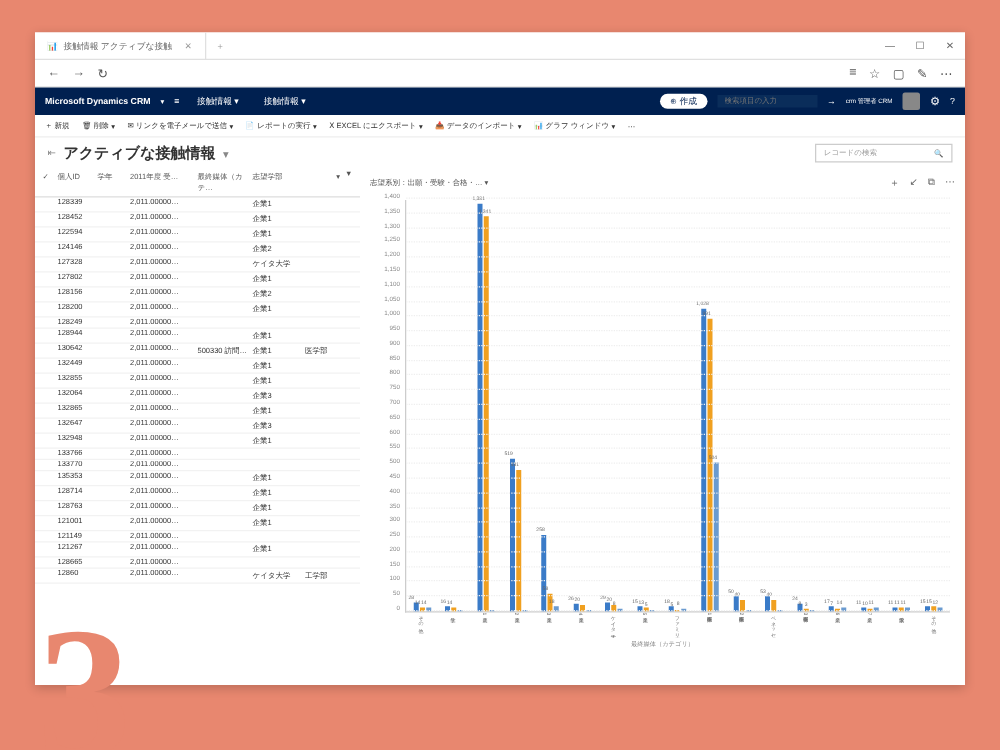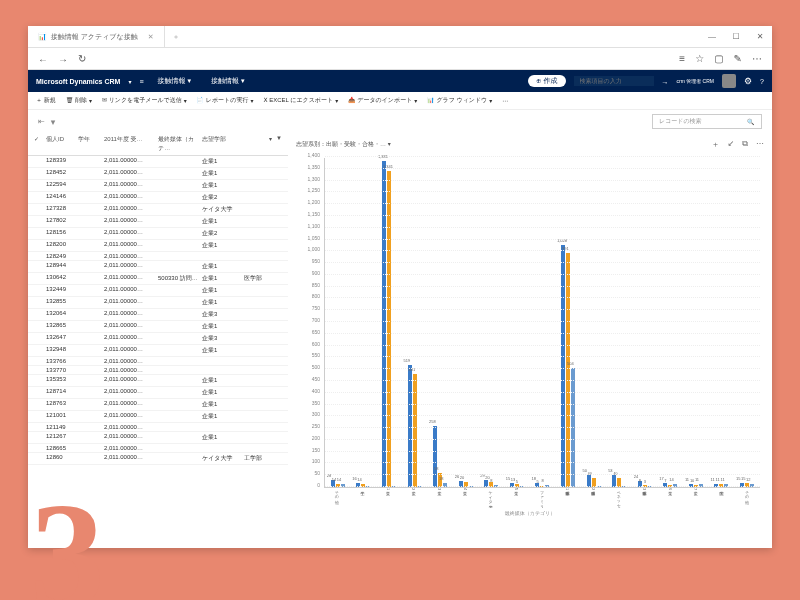--- a/index.html
+++ b/index.html
@@ -112,20 +112,21 @@
     <span><span>✉ リンクを電子メールで送信</span> ▾</span>
     <span><span>📄 レポートの実行</span> ▾</span>
     <span><span>Ⅹ EXCEL にエクスポート</span> ▾</span>
     <span><span>📥 データのインポート</span> ▾</span>
     <span><span>📊 グラフ ウィンドウ</span> ▾</span>
     <span>⋯</span>
   </div>
 
   <div class="pagetitle-row">
     <span style="font-size:8px;color:#888">⇤</span>
+    <span class="pagetitle">アクティブな接触情報</span>
     <span style="font-size:9px;color:#888">▾</span>
     <div class="search-rec">
       <span>レコードの検索</span>
         <span class="mag">🔍</span>
     </div>
   </div>
 
   <div class="content">
     <div class="tablepane">
       <div class="thead">

